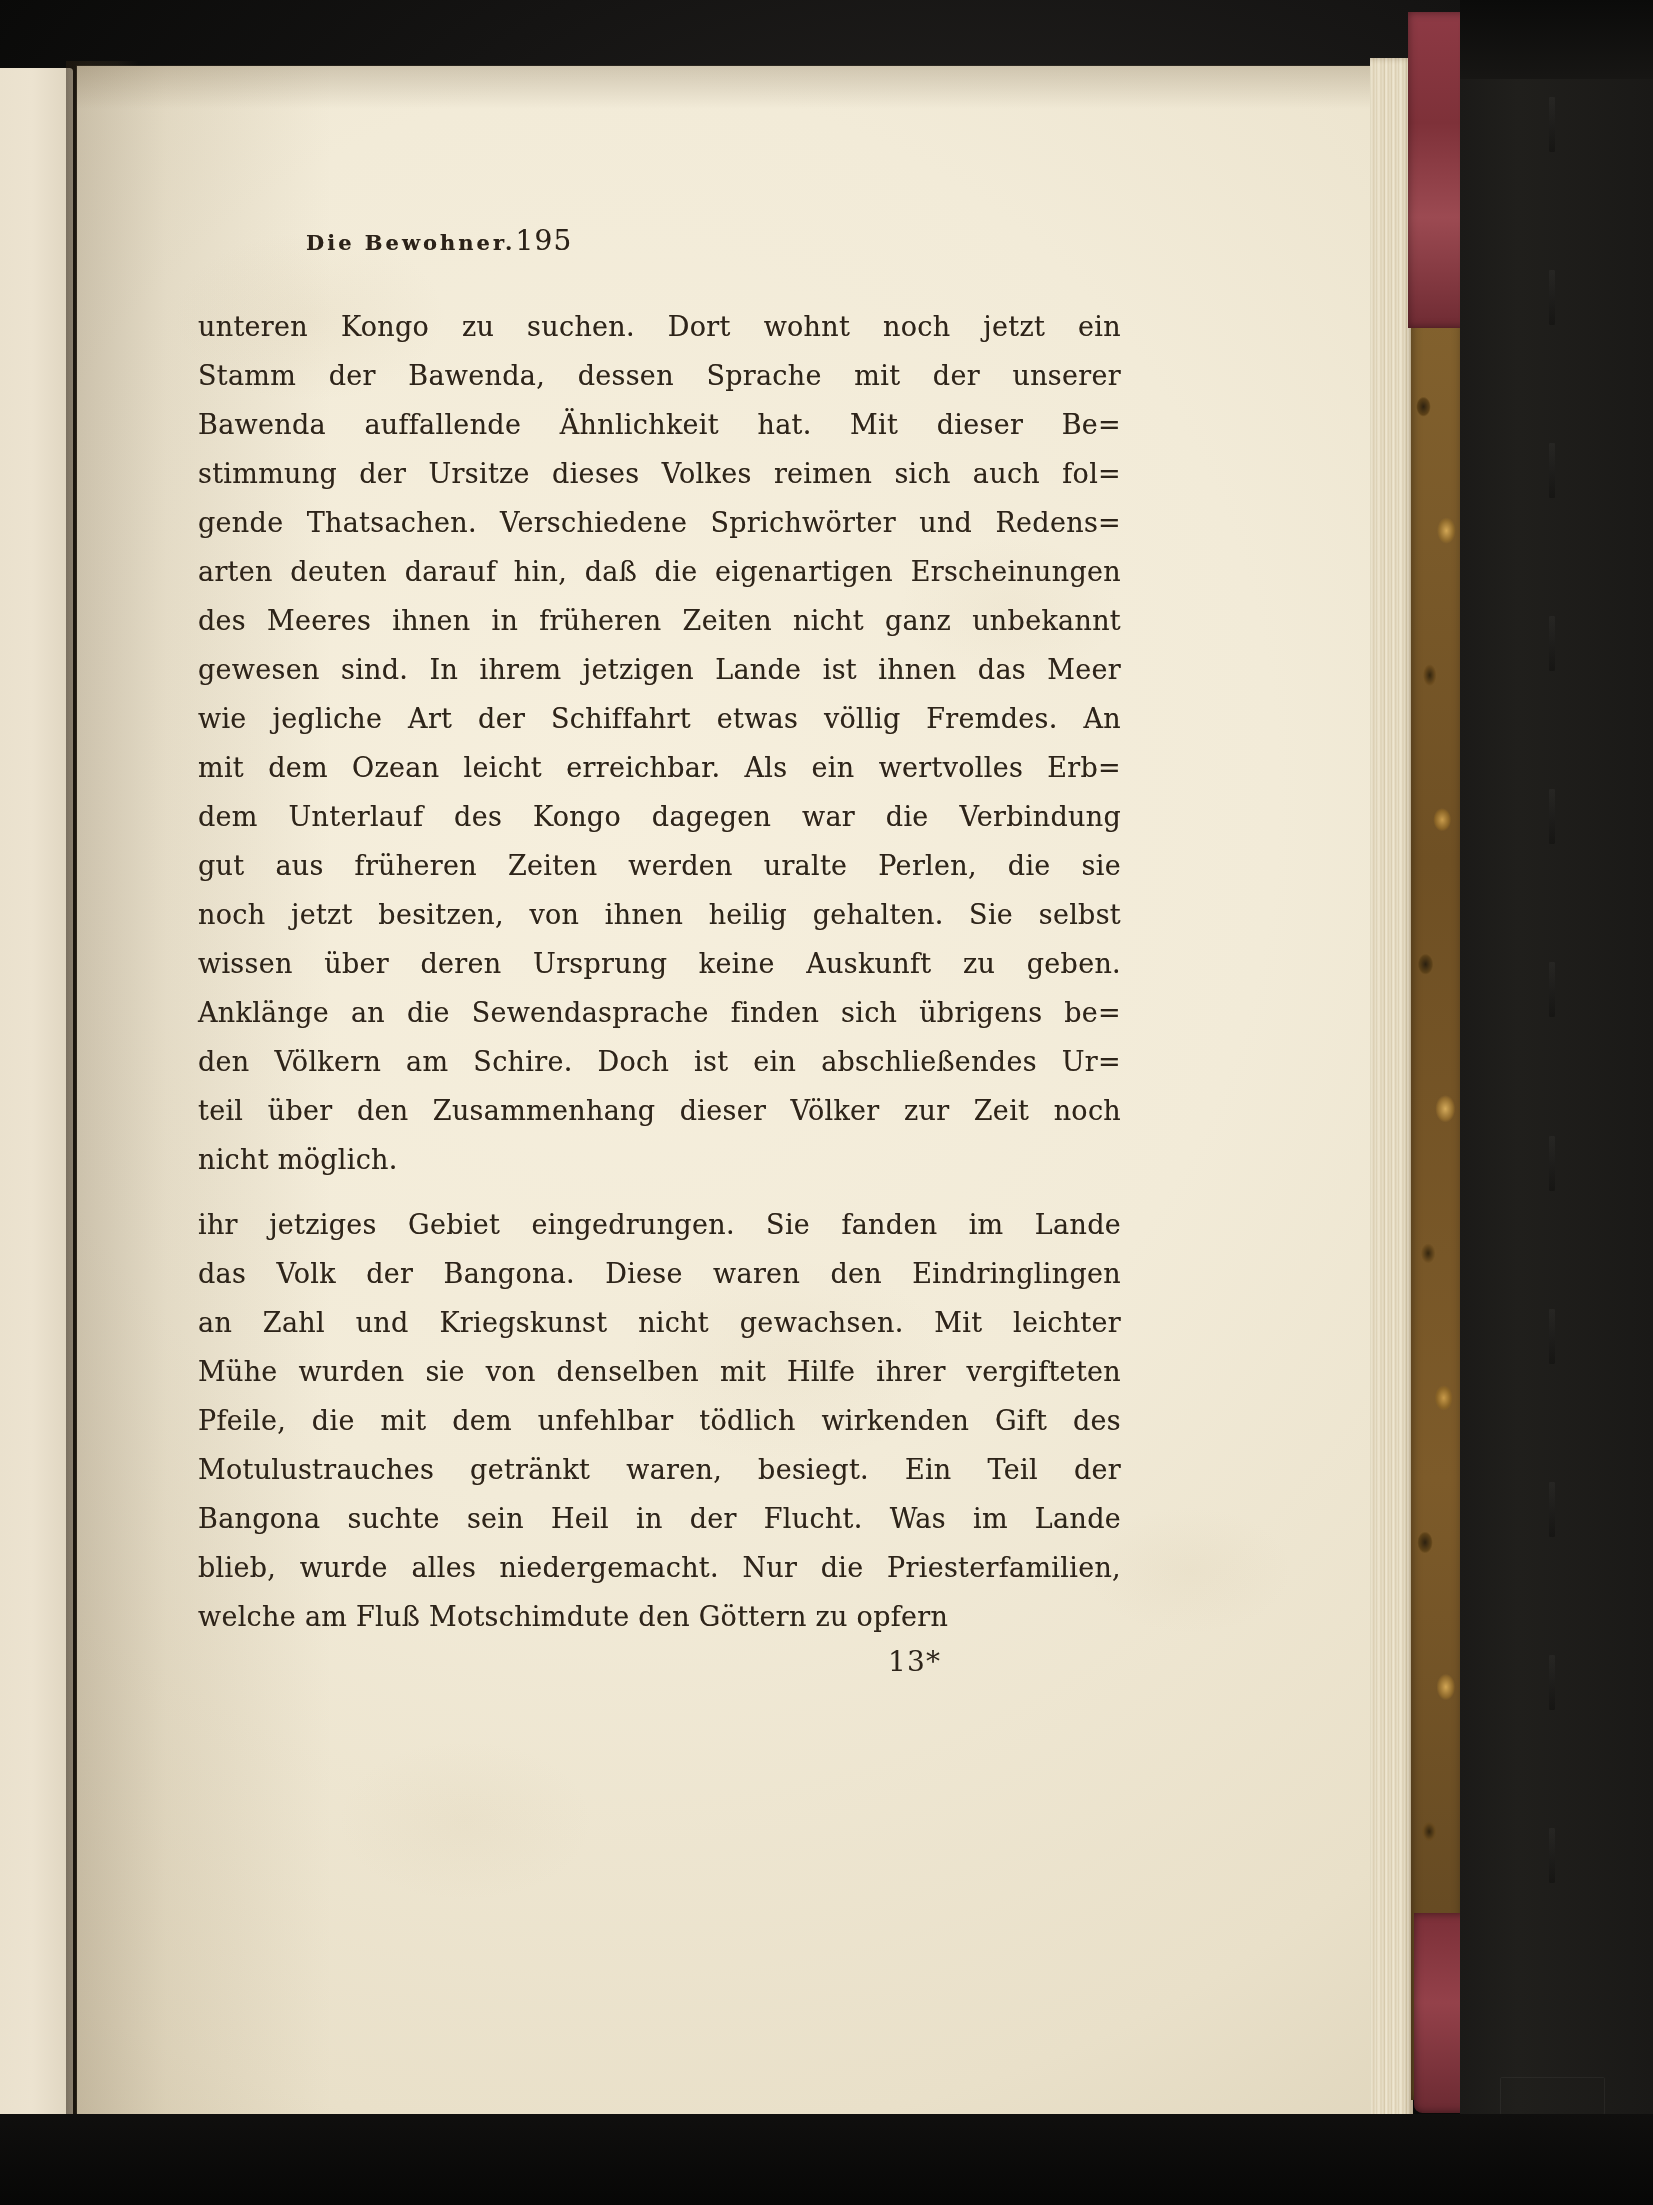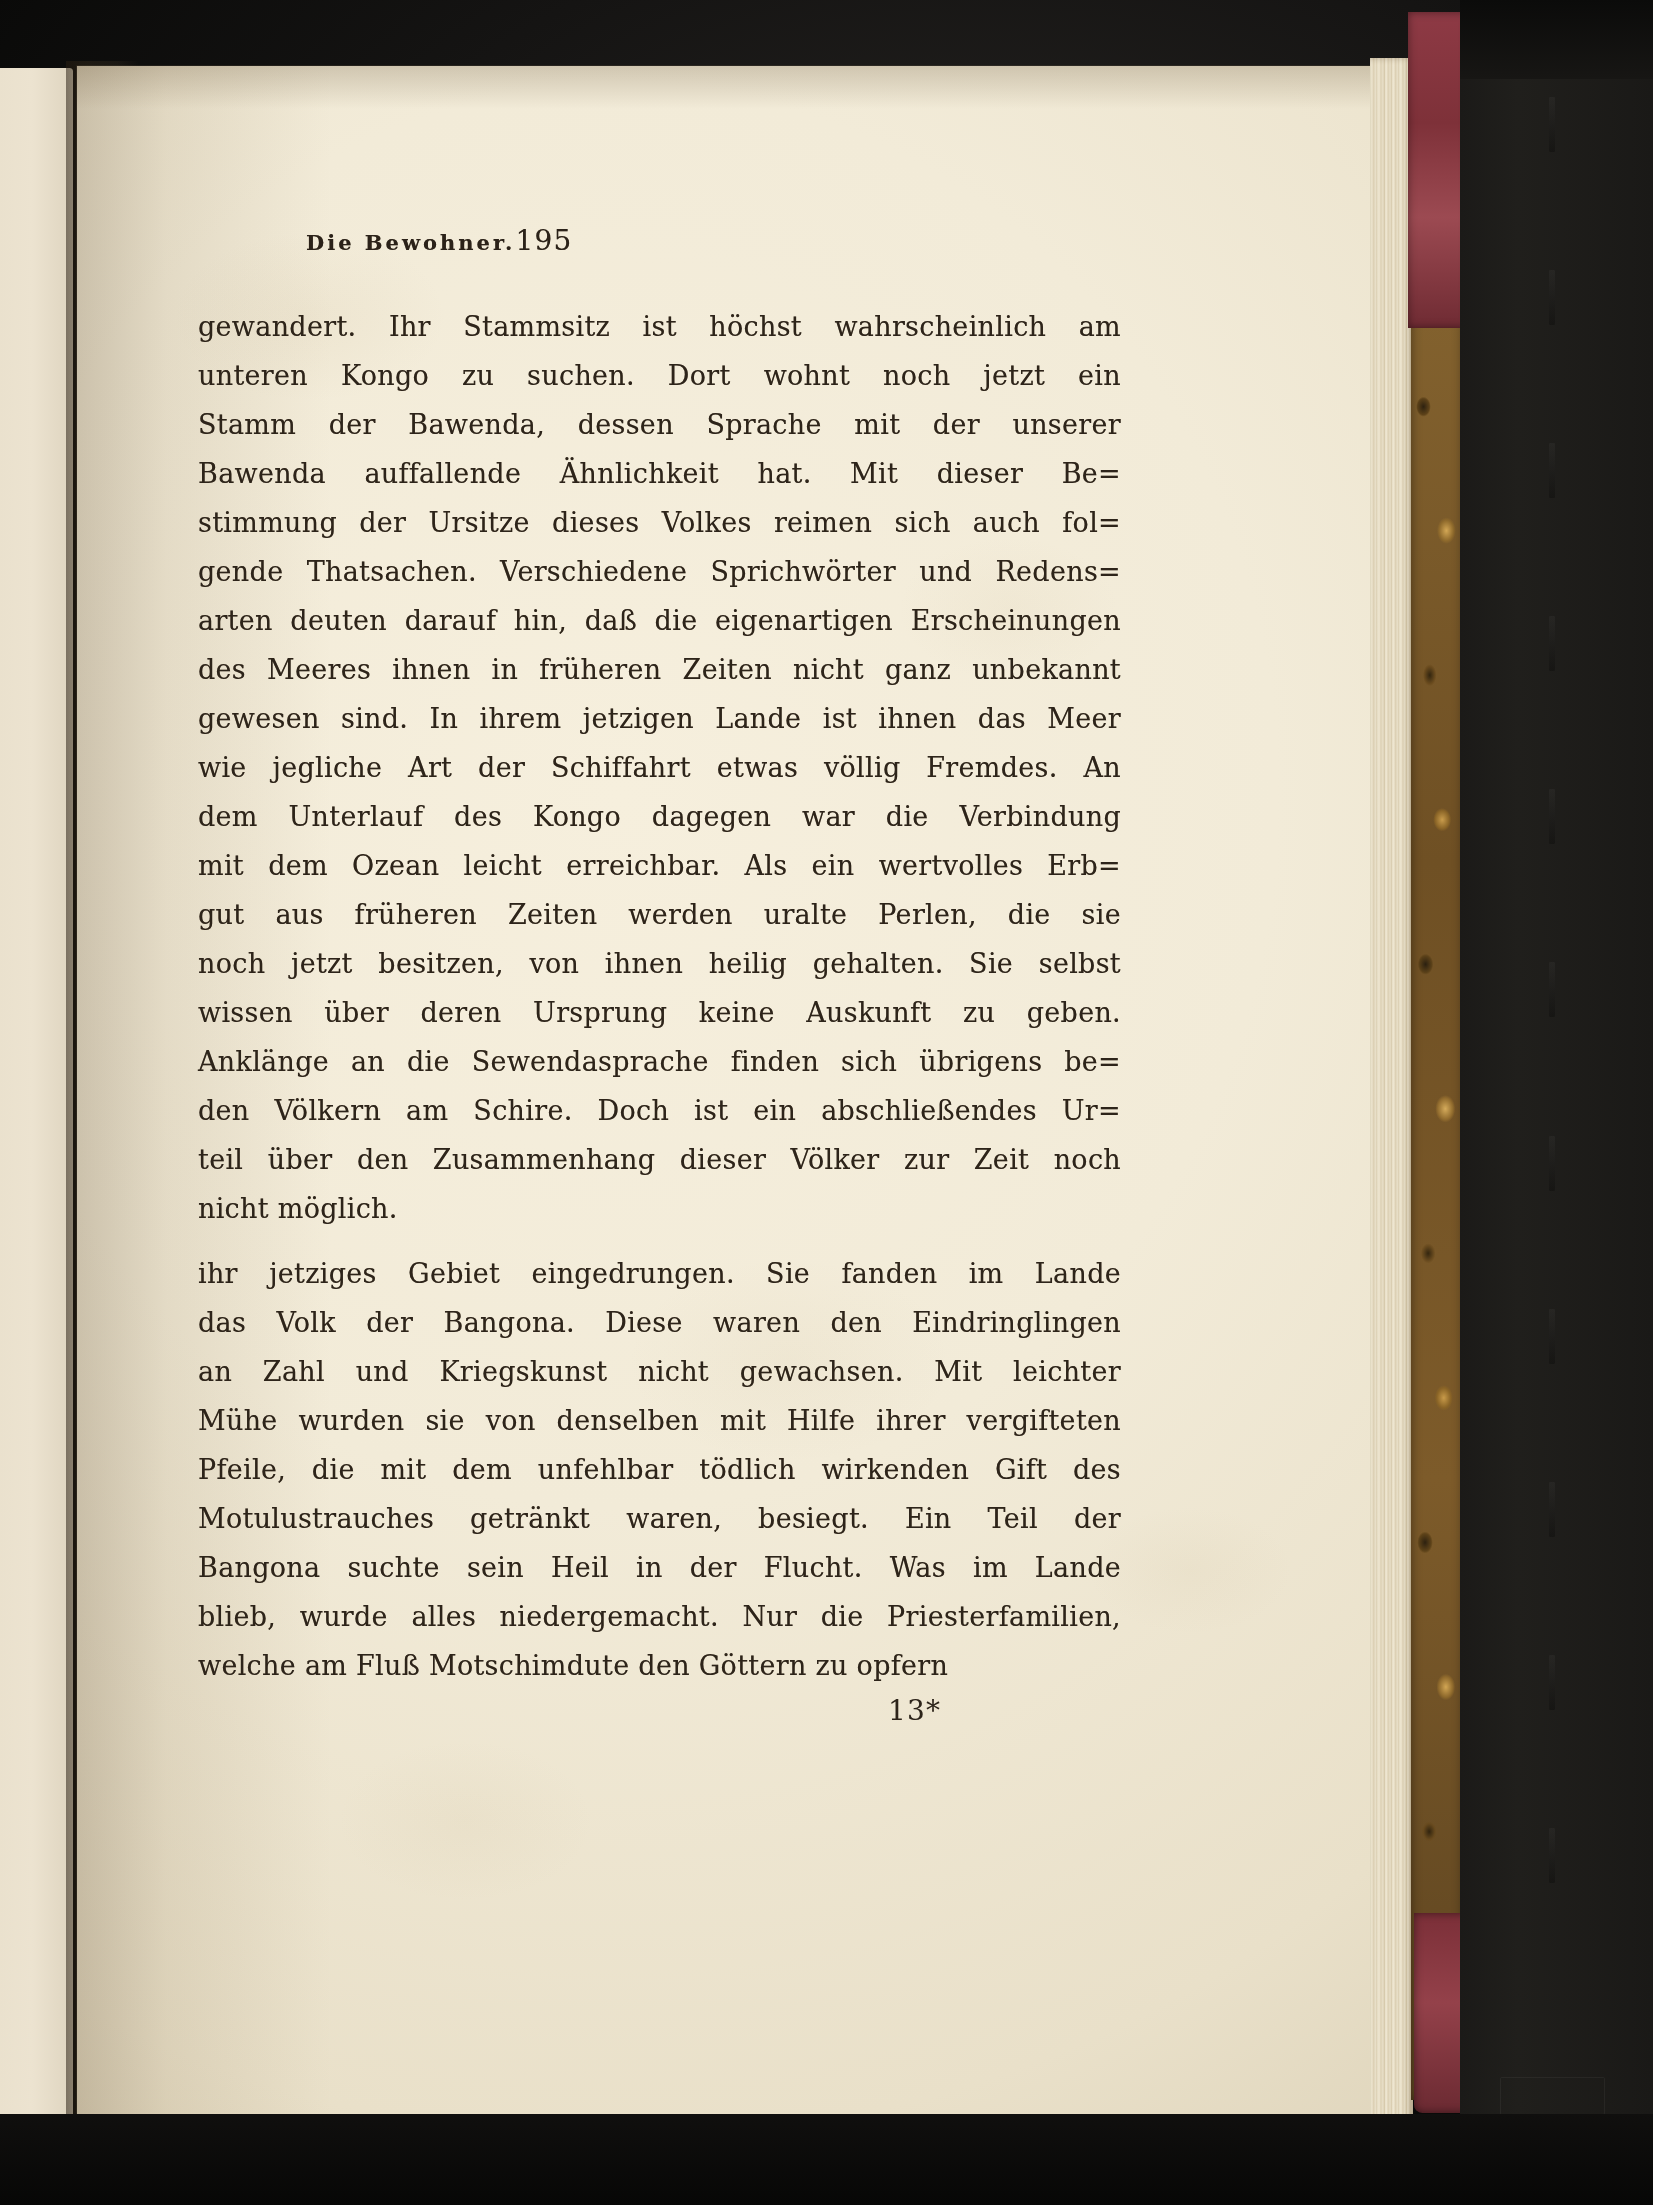--- a/index.html
+++ b/index.html
@@ -295,32 +295,31 @@
     <div class="page-top-shadow"></div>
 
     <div class="textblock">
 
       <div class="runhead">
         <span class="runhead-title">Die Bewohner.</span>
         <span class="runhead-folio">195</span>
       </div>
 
       <div id="body-text">
-          <div class="para-line justify">gewandert.  Ihr  Stammsitz  ist  höchst  wahrscheinlich  am</div>
           <div class="para-line justify">unteren  Kongo  zu  suchen.   Dort  wohnt  noch  jetzt  ein</div>
           <div class="para-line justify">Stamm  der  Bawenda,  dessen  Sprache  mit  der  unserer</div>
           <div class="para-line justify">Bawenda  auffallende  Ähnlichkeit  hat.   Mit  dieser  Be=</div>
           <div class="para-line justify">stimmung  der  Ursitze  dieses  Volkes  reimen  sich  auch  fol=</div>
           <div class="para-line justify">gende  Thatsachen.  Verschiedene  Sprichwörter  und  Redens=</div>
           <div class="para-line justify">arten deuten darauf hin, daß die eigenartigen Erscheinungen</div>
           <div class="para-line justify">des Meeres ihnen in früheren Zeiten nicht ganz unbekannt</div>
           <div class="para-line justify">gewesen sind.  In ihrem jetzigen Lande ist ihnen das Meer</div>
           <div class="para-line justify">wie jegliche Art der Schiffahrt etwas völlig Fremdes.   An</div>
+          <div class="para-line justify">mit dem Ozean leicht erreichbar.  Als ein wertvolles Erb=</div>
           <div class="para-line justify">dem  Unterlauf  des  Kongo  dagegen  war  die  Verbindung</div>
-          <div class="para-line justify">mit dem Ozean leicht erreichbar.  Als ein wertvolles Erb=</div>
           <div class="para-line justify">gut  aus  früheren  Zeiten  werden  uralte  Perlen,  die  sie</div>
           <div class="para-line justify">noch  jetzt  besitzen,  von  ihnen  heilig  gehalten.   Sie  selbst</div>
           <div class="para-line justify">wissen  über  deren  Ursprung  keine  Auskunft  zu  geben.</div>
           <div class="para-line justify">Anklänge an die Sewendasprache finden sich übrigens be=</div>
           <div class="para-line justify">den  Völkern  am  Schire.   Doch  ist  ein  abschließendes  Ur=</div>
           <div class="para-line justify">teil  über  den  Zusammenhang  dieser  Völker  zur  Zeit  noch</div>
           <div class="para-line justify last">nicht möglich.</div>
           <div class="para-gap"></div>
           <div class="para-line justify">ihr  jetziges  Gebiet  eingedrungen.   Sie  fanden  im  Lande</div>
           <div class="para-line justify">das  Volk  der  Bangona.   Diese  waren  den  Eindringlingen</div>

